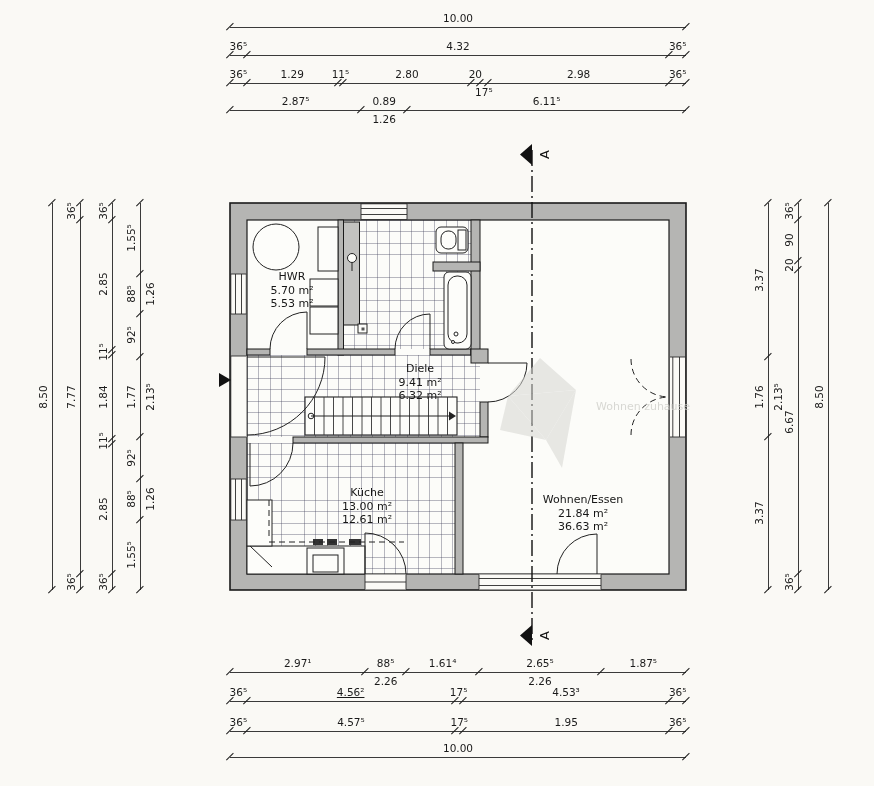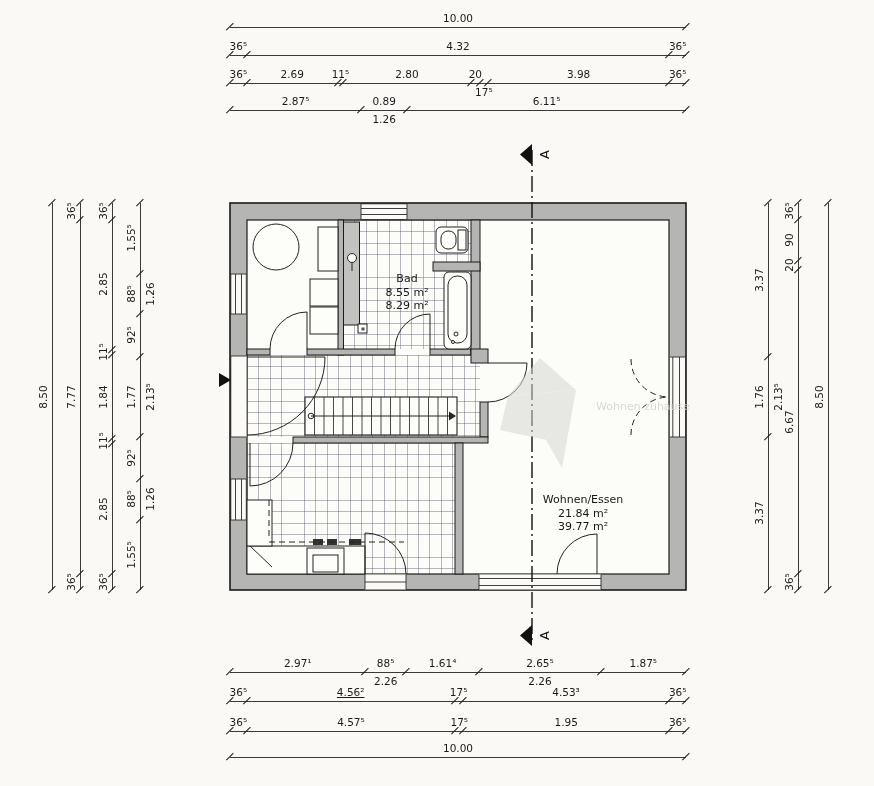--- a/index.html
+++ b/index.html
@@ -142,29 +142,39 @@
     <g fill="#d6d6d2" opacity="0.55">
       <polygon points="540,358 576,390 508,396"></polygon>
       <polygon points="508,396 576,390 546,440"></polygon>
       <polygon points="546,440 576,390 562,468"></polygon>
       <polygon points="508,396 546,440 500,430"></polygon>
     </g>
   </svg>
 
   <div class="watermark-tag">Wohnen zuhause</div>
 
-  <div class="room-label" style="left:367px;top:272px;width:80px;">
-    <div class="rname">Bad</div>
-    <div>8.55 m²</div>
-    <div>8.29 m²</div>
+  <div class="room-label" style="left:252px;top:270px;width:80px;">
+    <div class="rname">HWR</div>
+    <div>5.70 m²</div>
+    <div>5.53 m²</div>
+  </div>
+  <div class="room-label" style="left:380px;top:362px;width:80px;">
+    <div class="rname">Diele</div>
+    <div>9.41 m²</div>
+    <div>6.32 m²</div>
+  </div>
+  <div class="room-label" style="left:327px;top:486px;width:80px;">
+    <div class="rname">Küche</div>
+    <div>13.00 m²</div>
+    <div>12.61 m²</div>
   </div>
   <div class="room-label" style="left:533px;top:493px;width:100px;">
     <div class="rname">Wohnen/Essen</div>
     <div>21.84 m²</div>
-    <div>39.77 m²</div>
+    <div>36.63 m²</div>
   </div>
 
   <span class="section-label" style="left:540px;top:147px;">A</span>
   <span class="section-label" style="left:540px;top:628px;">A</span>
 
   <div id="dims">
       <div>
         <div class="dim-line h" style="left: 230px; top: 27px; width: 456px;"></div>
         <div class="dim-tick" style="left: 225px; top: 26.3px;"></div>
         <div class="dim-tick" style="left: 681px; top: 26.3px;"></div>
@@ -179,31 +189,31 @@
         <span class="dim-label" style="left: 458px; top: 40px;">4.32</span>
         <div class="dim-tick" style="left: 681px; top: 54.3px;"></div>
         <span class="dim-label" style="left: 677.678px; top: 40px;">36⁵</span>
       </div>
       <div>
         <div class="dim-line h" style="left: 230px; top: 83px; width: 456px;"></div>
         <div class="dim-tick" style="left: 225px; top: 82.3px;"></div>
         <div class="dim-tick" style="left: 241.644px; top: 82.3px;"></div>
         <span class="dim-label" style="left: 238.322px; top: 68px;">36⁵</span>
         <div class="dim-tick" style="left: 332.844px; top: 82.3px;"></div>
-        <span class="dim-label" style="left: 292.244px; top: 68px;">2.69</span>
+        <span class="dim-label" style="left: 292.244px; top: 68px;">1.29</span>
         <div class="dim-tick" style="left: 338.088px; top: 82.3px;"></div>
         <span class="dim-label" style="left: 340.466px; top: 68px;">11⁵</span>
         <div class="dim-tick" style="left: 465.768px; top: 82.3px;"></div>
         <span class="dim-label" style="left: 406.928px; top: 68px; text-align: center;">2.80</span>
         <div class="dim-tick" style="left: 474.888px; top: 82.3px;"></div>
         <span class="dim-label" style="left: 475.328px; top: 68px;">20</span>
         <div class="dim-tick" style="left: 482.868px; top: 82.3px;"></div>
         <span class="dim-label" style="left: 483.878px; top: 86px;">17⁵</span>
         <div class="dim-tick" style="left: 664.356px; top: 82.3px;"></div>
-        <span class="dim-label" style="left: 578.612px; top: 68px;">3.98</span>
+        <span class="dim-label" style="left: 578.612px; top: 68px;">2.98</span>
         <div class="dim-tick" style="left: 681px; top: 82.3px;"></div>
         <span class="dim-label" style="left: 677.678px; top: 68px;">36⁵</span>
       </div>
       <div>
         <div class="dim-line h" style="left: 230px; top: 110px; width: 456px;"></div>
         <div class="dim-tick" style="left: 225px; top: 109.3px;"></div>
         <div class="dim-tick" style="left: 356.1px; top: 109.3px;"></div>
         <span class="dim-label" style="left: 295.55px; top: 95px;">2.87⁵</span>
         <div class="dim-tick" style="left: 402.156px; top: 109.3px;"></div>
         <span class="dim-label" style="left: 384.128px; top: 95px;">0.89</span>

